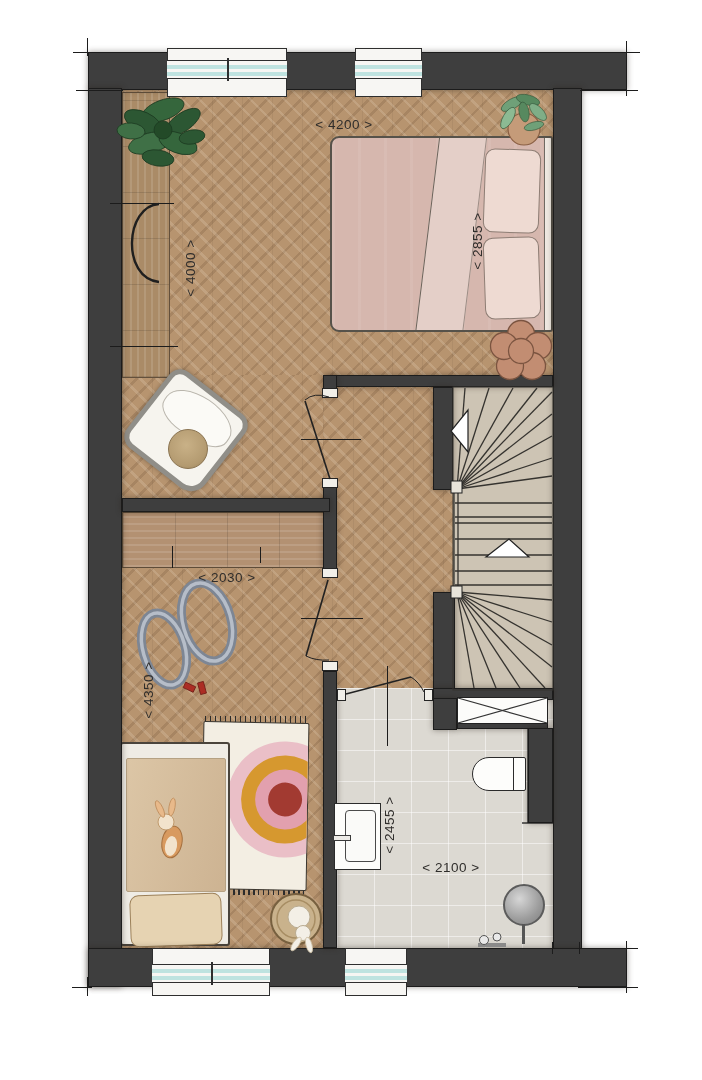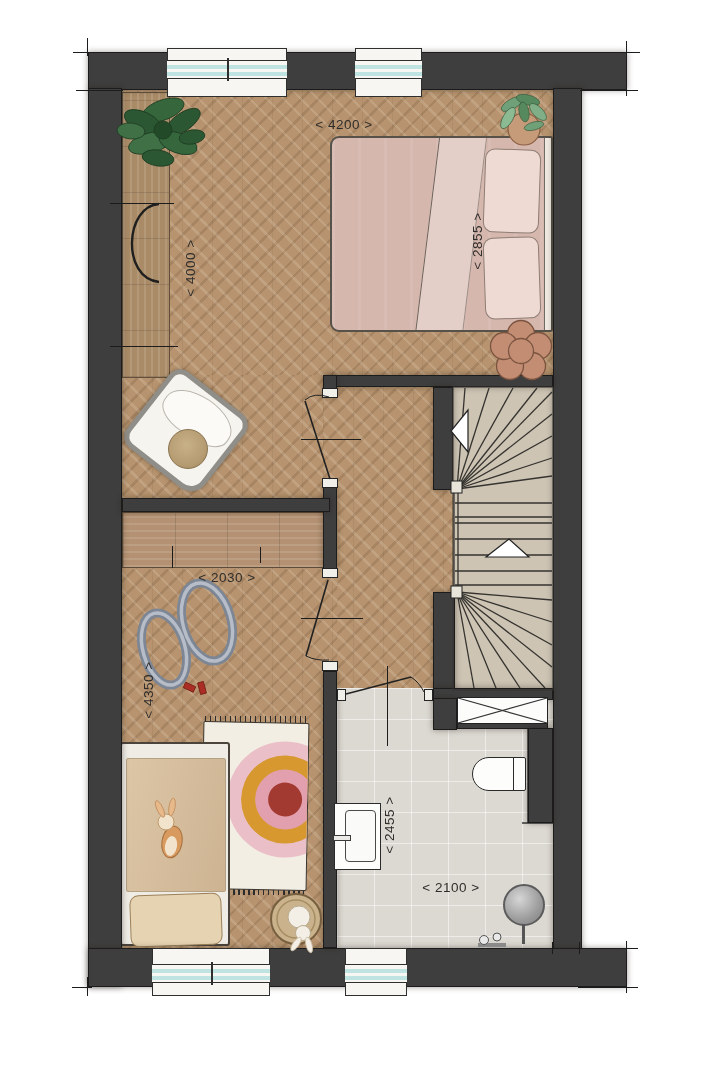--- a/index.html
+++ b/index.html
@@ -319,15 +319,15 @@
       <line x1="522" y1="823" x2="553" y2="823"></line>
     </g>
   </svg>
 
   <div class="dim" style="left:344px;top:124px;">&lt; 4200 &gt;</div>
   <div class="dim rot" style="left:477px;top:241px;">&lt; 2855 &gt;</div>
   <div class="dim rot" style="left:190px;top:268px;">&lt; 4000 &gt;</div>
   <div class="dim" style="left:227px;top:577px;">&lt; 2030 &gt;</div>
   <div class="dim rot" style="left:148px;top:690px;">&lt; 4350 &gt;</div>
   <div class="dim rot" style="left:389px;top:825px;">&lt; 2455 &gt;</div>
-  <div class="dim" style="left:440px;top:887px;padding-left:22px;">&lt; 2100 &gt;</div>
+  <div class="dim" style="left:440px;top:867px;padding-left:22px;">&lt; 2100 &gt;</div>
 
 </div>
 
 </body></html>

